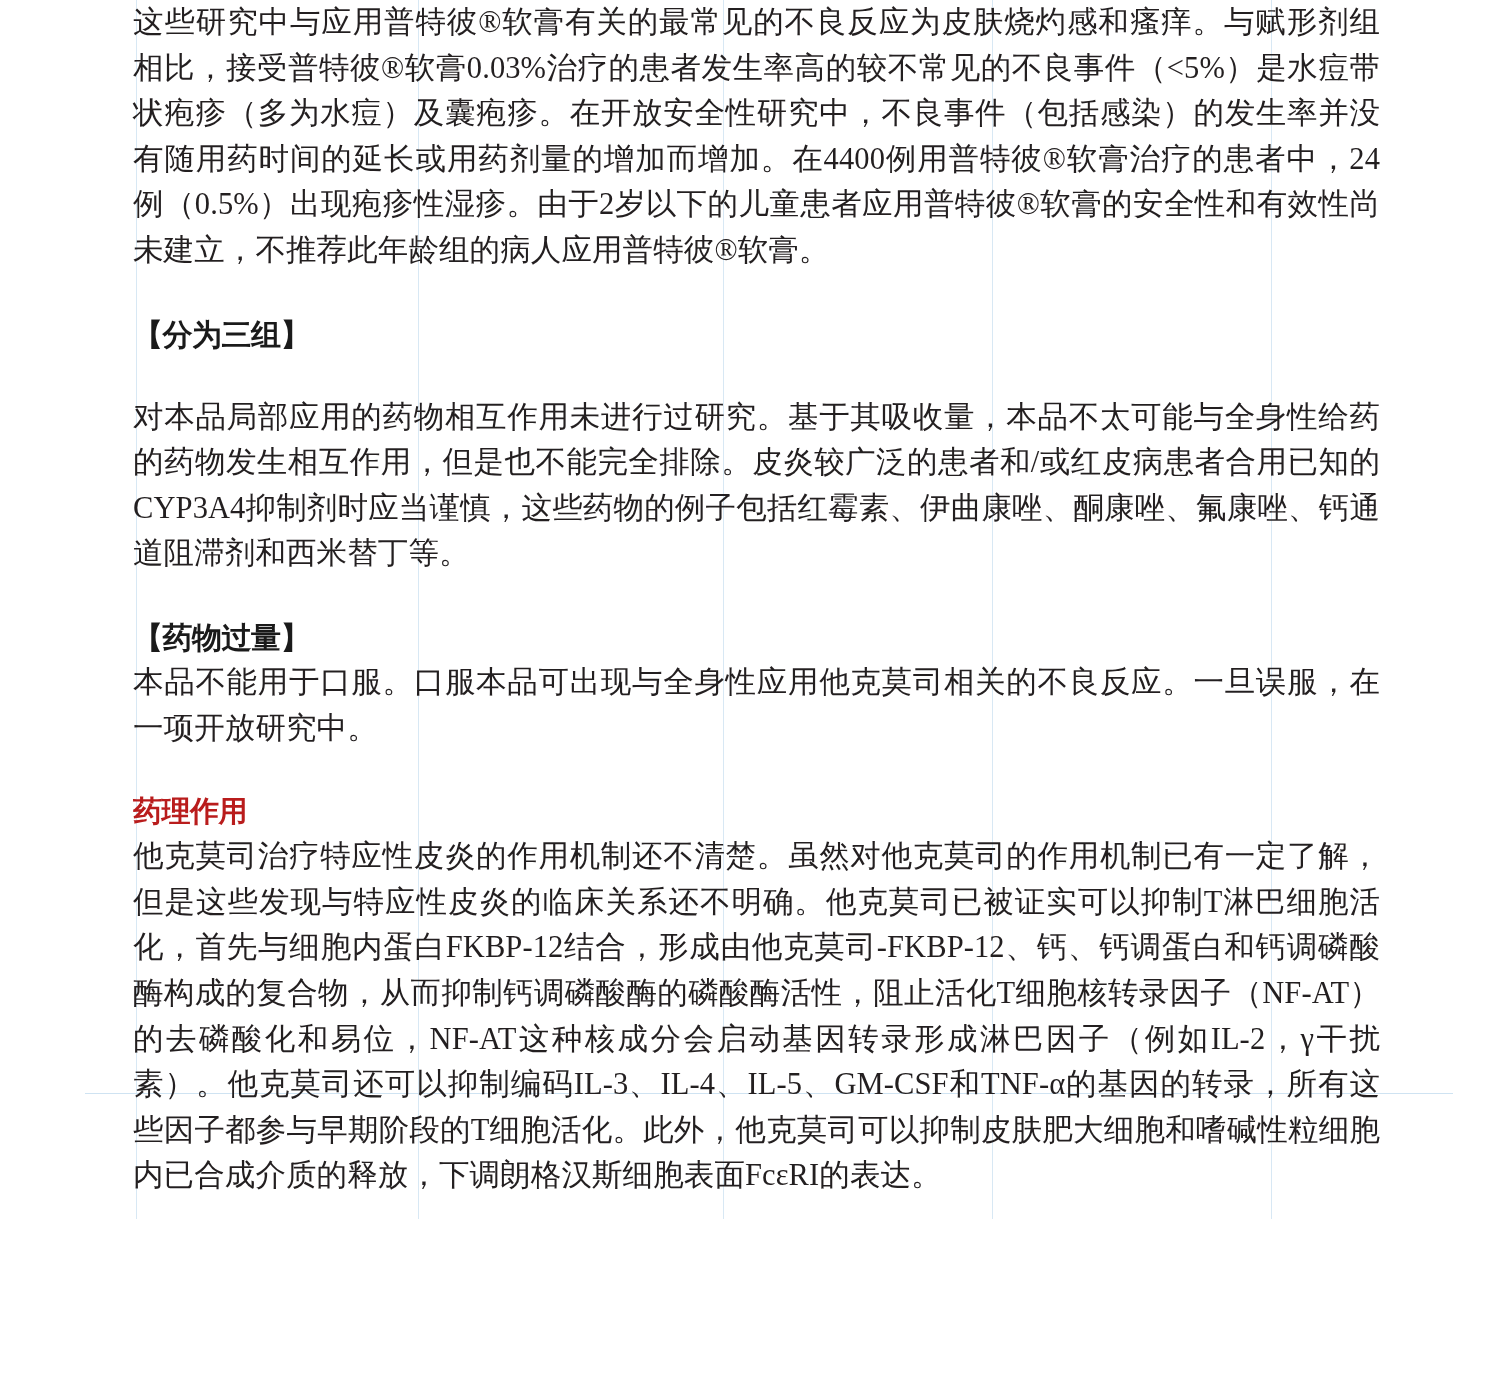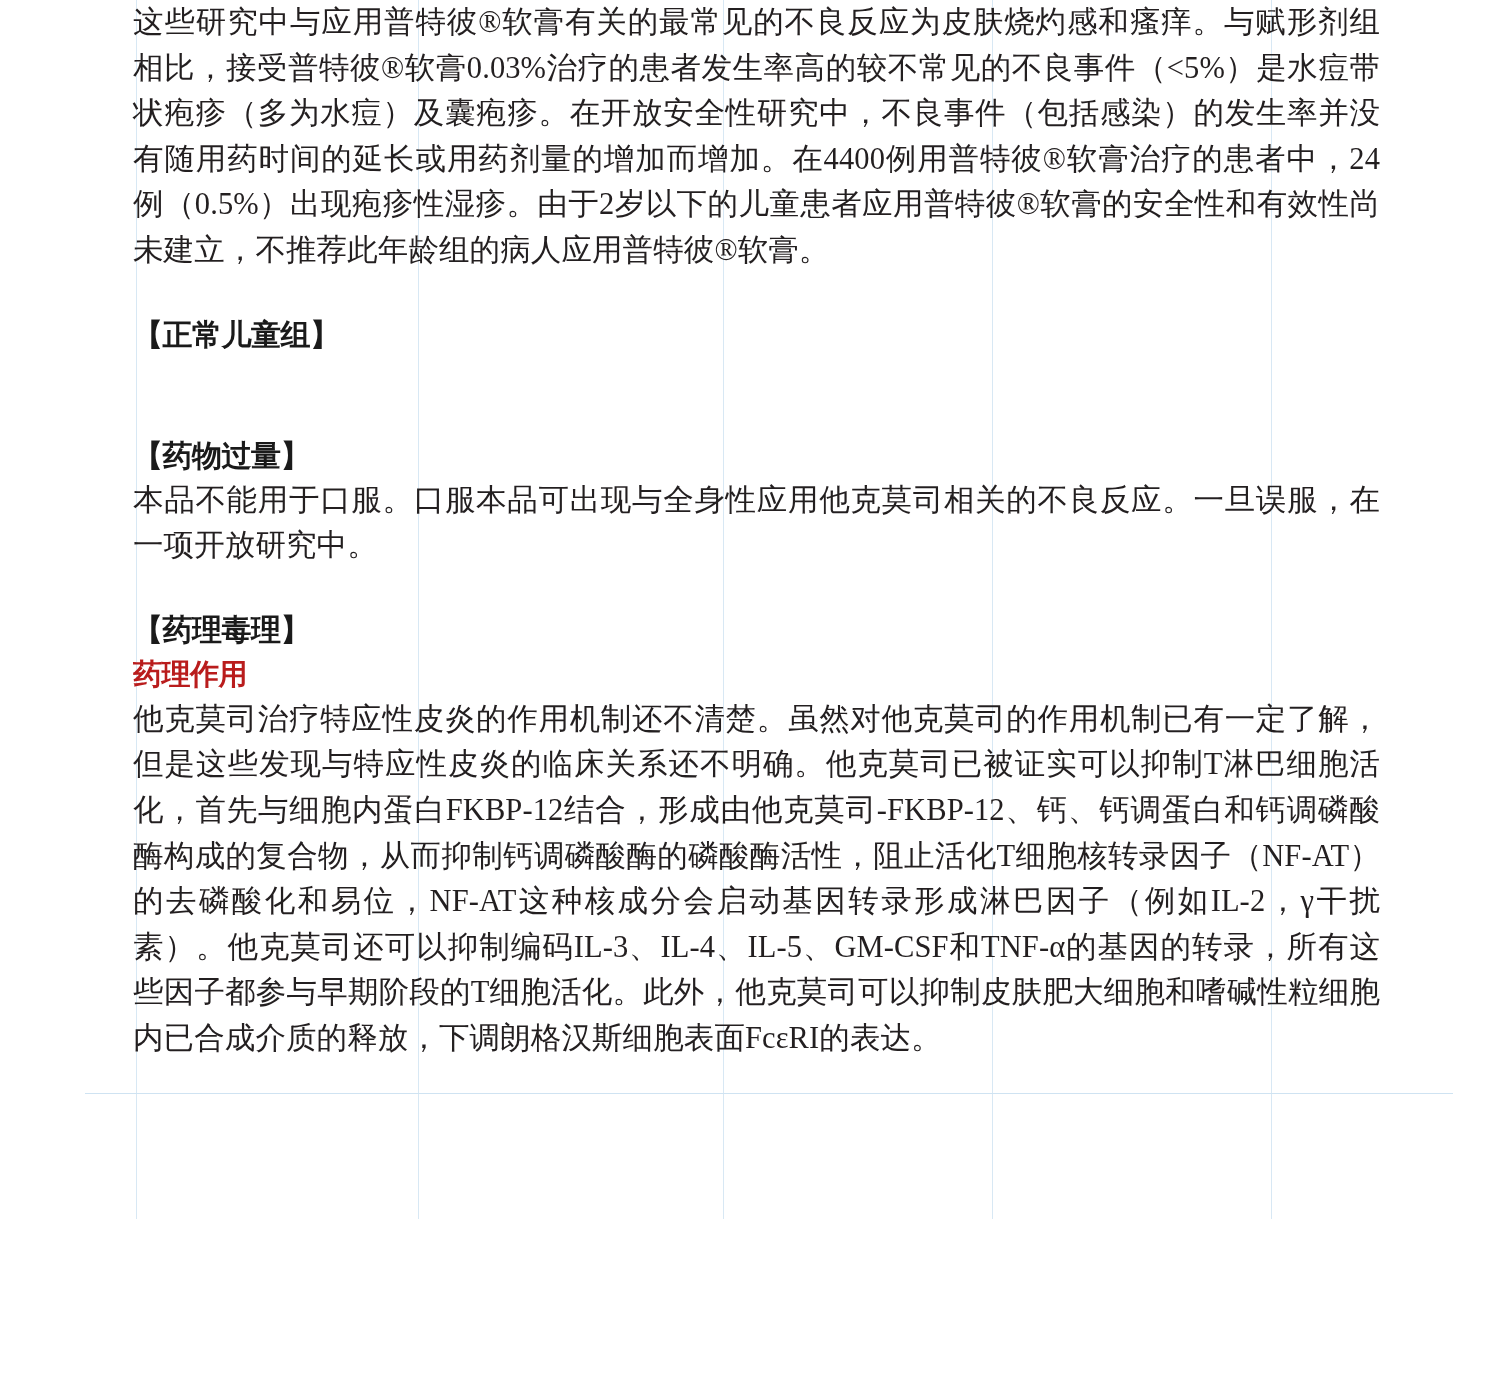--- a/index.html
+++ b/index.html
@@ -86,31 +86,31 @@
   <div class="vline" style="left:1271px;"></div>
   <div class="hline" style="left:85px; width:1368px; top:1093px;"></div>
 
   <div id="content">
 
     <p class="body">这些研究中与应用普特彼®软膏有关的最常见的不良反应为皮肤烧灼感和瘙痒。与赋形剂组相比，接受普特彼®软膏0.03%治疗的患者发生率高的较不常见的不良事件（&lt;5%）是水痘带状疱疹（多为水痘）及囊疱疹。在开放安全性研究中，不良事件（包括感染）的发生率并没有随用药时间的延长或用药剂量的增加而增加。在4400例用普特彼®软膏治疗的患者中，24例（0.5%）出现疱疹性湿疹。由于2岁以下的儿童患者应用普特彼®软膏的安全性和有效性尚未建立，不推荐此年龄组的病人应用普特彼®软膏。</p>
 
 
     <div class="gap-lg"></div>
 
-    <h2 class="section">【正常儿童组】</h2>
+    <h2 class="section">【分为三组】</h2>
 
     <div class="gap-lg"></div>
 
+    <p class="body">对本品局部应用的药物相互作用未进行过研究。基于其吸收量，本品不太可能与全身性给药的药物发生相互作用，但是也不能完全排除。皮炎较广泛的患者和/或红皮病患者合用已知的CYP3A4抑制剂时应当谨慎，这些药物的例子包括红霉素、伊曲康唑、酮康唑、氟康唑、钙通道阻滞剂和西米替丁等。</p>
 
     <div class="gap-lg"></div>
 
     <h2 class="section">【药物过量】</h2>
     <p class="body">本品不能用于口服。口服本品可出现与全身性应用他克莫司相关的不良反应。一旦误服，在一项开放研究中。</p>
 
     <div class="gap-lg"></div>
 
-    <h2 class="section">【药理毒理】</h2>
 
     <h3 class="subsection">药理作用</h3>
     <p class="body">他克莫司治疗特应性皮炎的作用机制还不清楚。虽然对他克莫司的作用机制已有一定了解，但是这些发现与特应性皮炎的临床关系还不明确。他克莫司已被证实可以抑制T淋巴细胞活化，首先与细胞内蛋白FKBP-12结合，形成由他克莫司-FKBP-12、钙、钙调蛋白和钙调磷酸酶构成的复合物，从而抑制钙调磷酸酶的磷酸酶活性，阻止活化T细胞核转录因子（NF-AT）的去磷酸化和易位，NF-AT这种核成分会启动基因转录形成淋巴因子（例如IL-2，γ干扰素）。他克莫司还可以抑制编码IL-3、IL-4、IL-5、GM-CSF和TNF-α的基因的转录，所有这些因子都参与早期阶段的T细胞活化。此外，他克莫司可以抑制皮肤肥大细胞和嗜碱性粒细胞内已合成介质的释放，下调朗格汉斯细胞表面FcεRI的表达。</p>
 
   </div>
 </div>
 
 </body></html>

